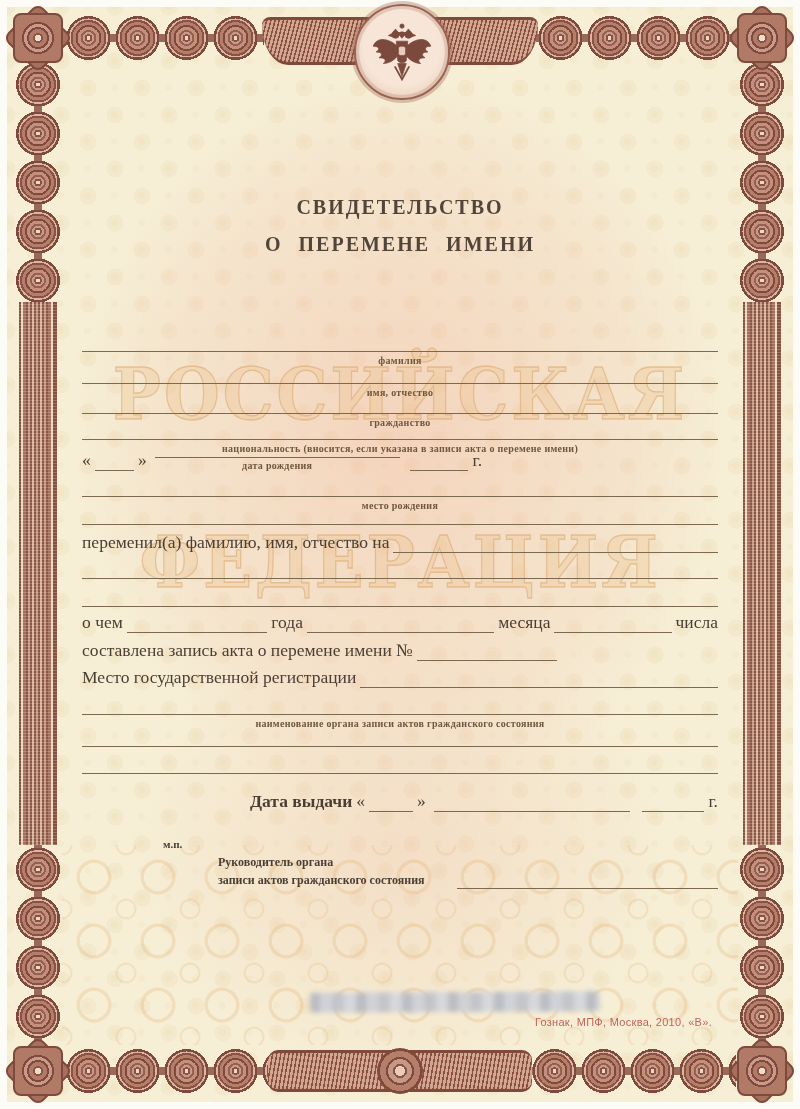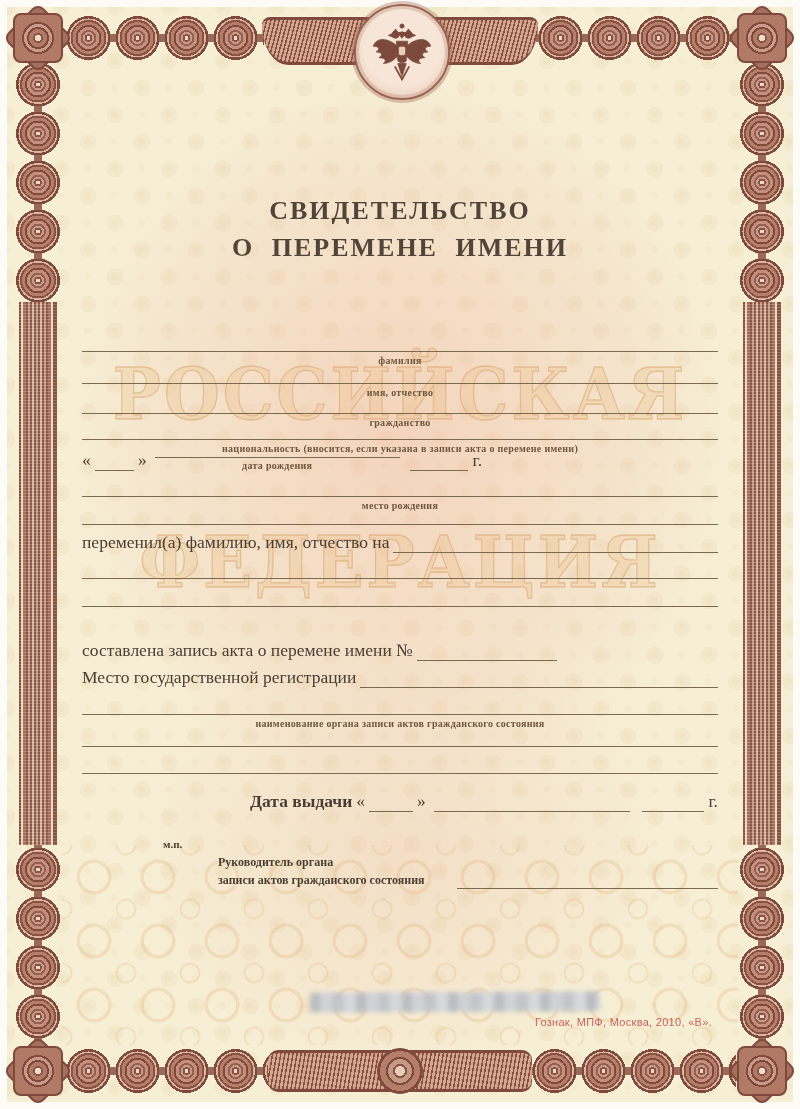--- a/index.html
+++ b/index.html
@@ -67,21 +67,21 @@
   .ribbon-bottom{position:absolute;left:268px;right:268px;bottom:17px;height:36px;
      background:repeating-linear-gradient(100deg, #8a5141 0 1.5px, #d3a692 1.5px 4px);
      border-top:3px solid #7f4a3b;border-bottom:3px solid #7f4a3b;border-radius:10px;}
   .ribbon-bottom .medal{position:absolute;left:50%;top:50%;width:46px;height:46px;transform:translate(-50%,-50%);
      border-radius:50%;background:
      radial-gradient(circle, #e9cdbb 0 5px, #8a5243 5px 7px, #c49a87 7px 12px, #7f4a3b 12px 14px, #b57e6b 14px 20px, #7f4a3b 20px 23px, transparent 23px);}
 
   
   .content{position:absolute;inset:0;z-index:5;color:#4a3e33;}
   .title{position:absolute;left:82px;right:82px;text-align:center;font-weight:bold;color:#51453a;
-     font-size:26px;letter-spacing:2px;}
+     font-size:20px;letter-spacing:2px;}
   .t1{top:196px;} .t2{top:233px;word-spacing:9px;}
   .ruled{position:absolute;left:82px;right:82px;}
   .rule{border-bottom:1.2px solid #7b6a50;height:0;}
   .lbl{margin-top:3px;font-size:10px;font-weight:bold;color:#6e573d;text-align:center;letter-spacing:.3px;}
   .row{position:absolute;display:flex;align-items:flex-end;font-size:17.5px;height:19px;color:#4a3e33;}
   .row .seg{border-bottom:1.2px solid #7b6a50;height:14px;display:inline-block;}
   .row .grow{flex:1;}
   .row .tx{white-space:nowrap;padding:0 4px 0 0;}
   .row .tx.after{padding:0 0 0 4px;}
   .subwrap{display:inline-flex;flex-direction:column;align-items:center;}
@@ -213,20 +213,29 @@
       <span class="seg grow"></span>
     </div>
 
     <div class="ruled" style="top:578px">
         <div class="rule"></div>
       </div>
     <div class="ruled" style="top:606px">
         <div class="rule"></div>
       </div>
 
+    <div class="row" style="left:82px;right:82px;top:614px">
+      <span class="tx">о чем</span>
+      <span class="seg" style="flex:1.2"></span>
+      <span class="tx after" style="padding-right:4px">года</span>
+      <span class="seg" style="flex:1.6"></span>
+      <span class="tx after" style="padding-right:4px">месяца</span>
+      <span class="seg" style="flex:1"></span>
+      <span class="tx after">числа</span>
+    </div>
 
     <div class="row" style="left:82px;right:82px;top:642px">
       <span class="tx">составлена запись акта о перемене имени №</span>
       <span class="seg" style="width:140px"></span>
     </div>
 
     <div class="row" style="left:82px;right:82px;top:669px">
       <span class="tx">Место государственной регистрации</span>
       <span class="seg grow"></span>
     </div>

